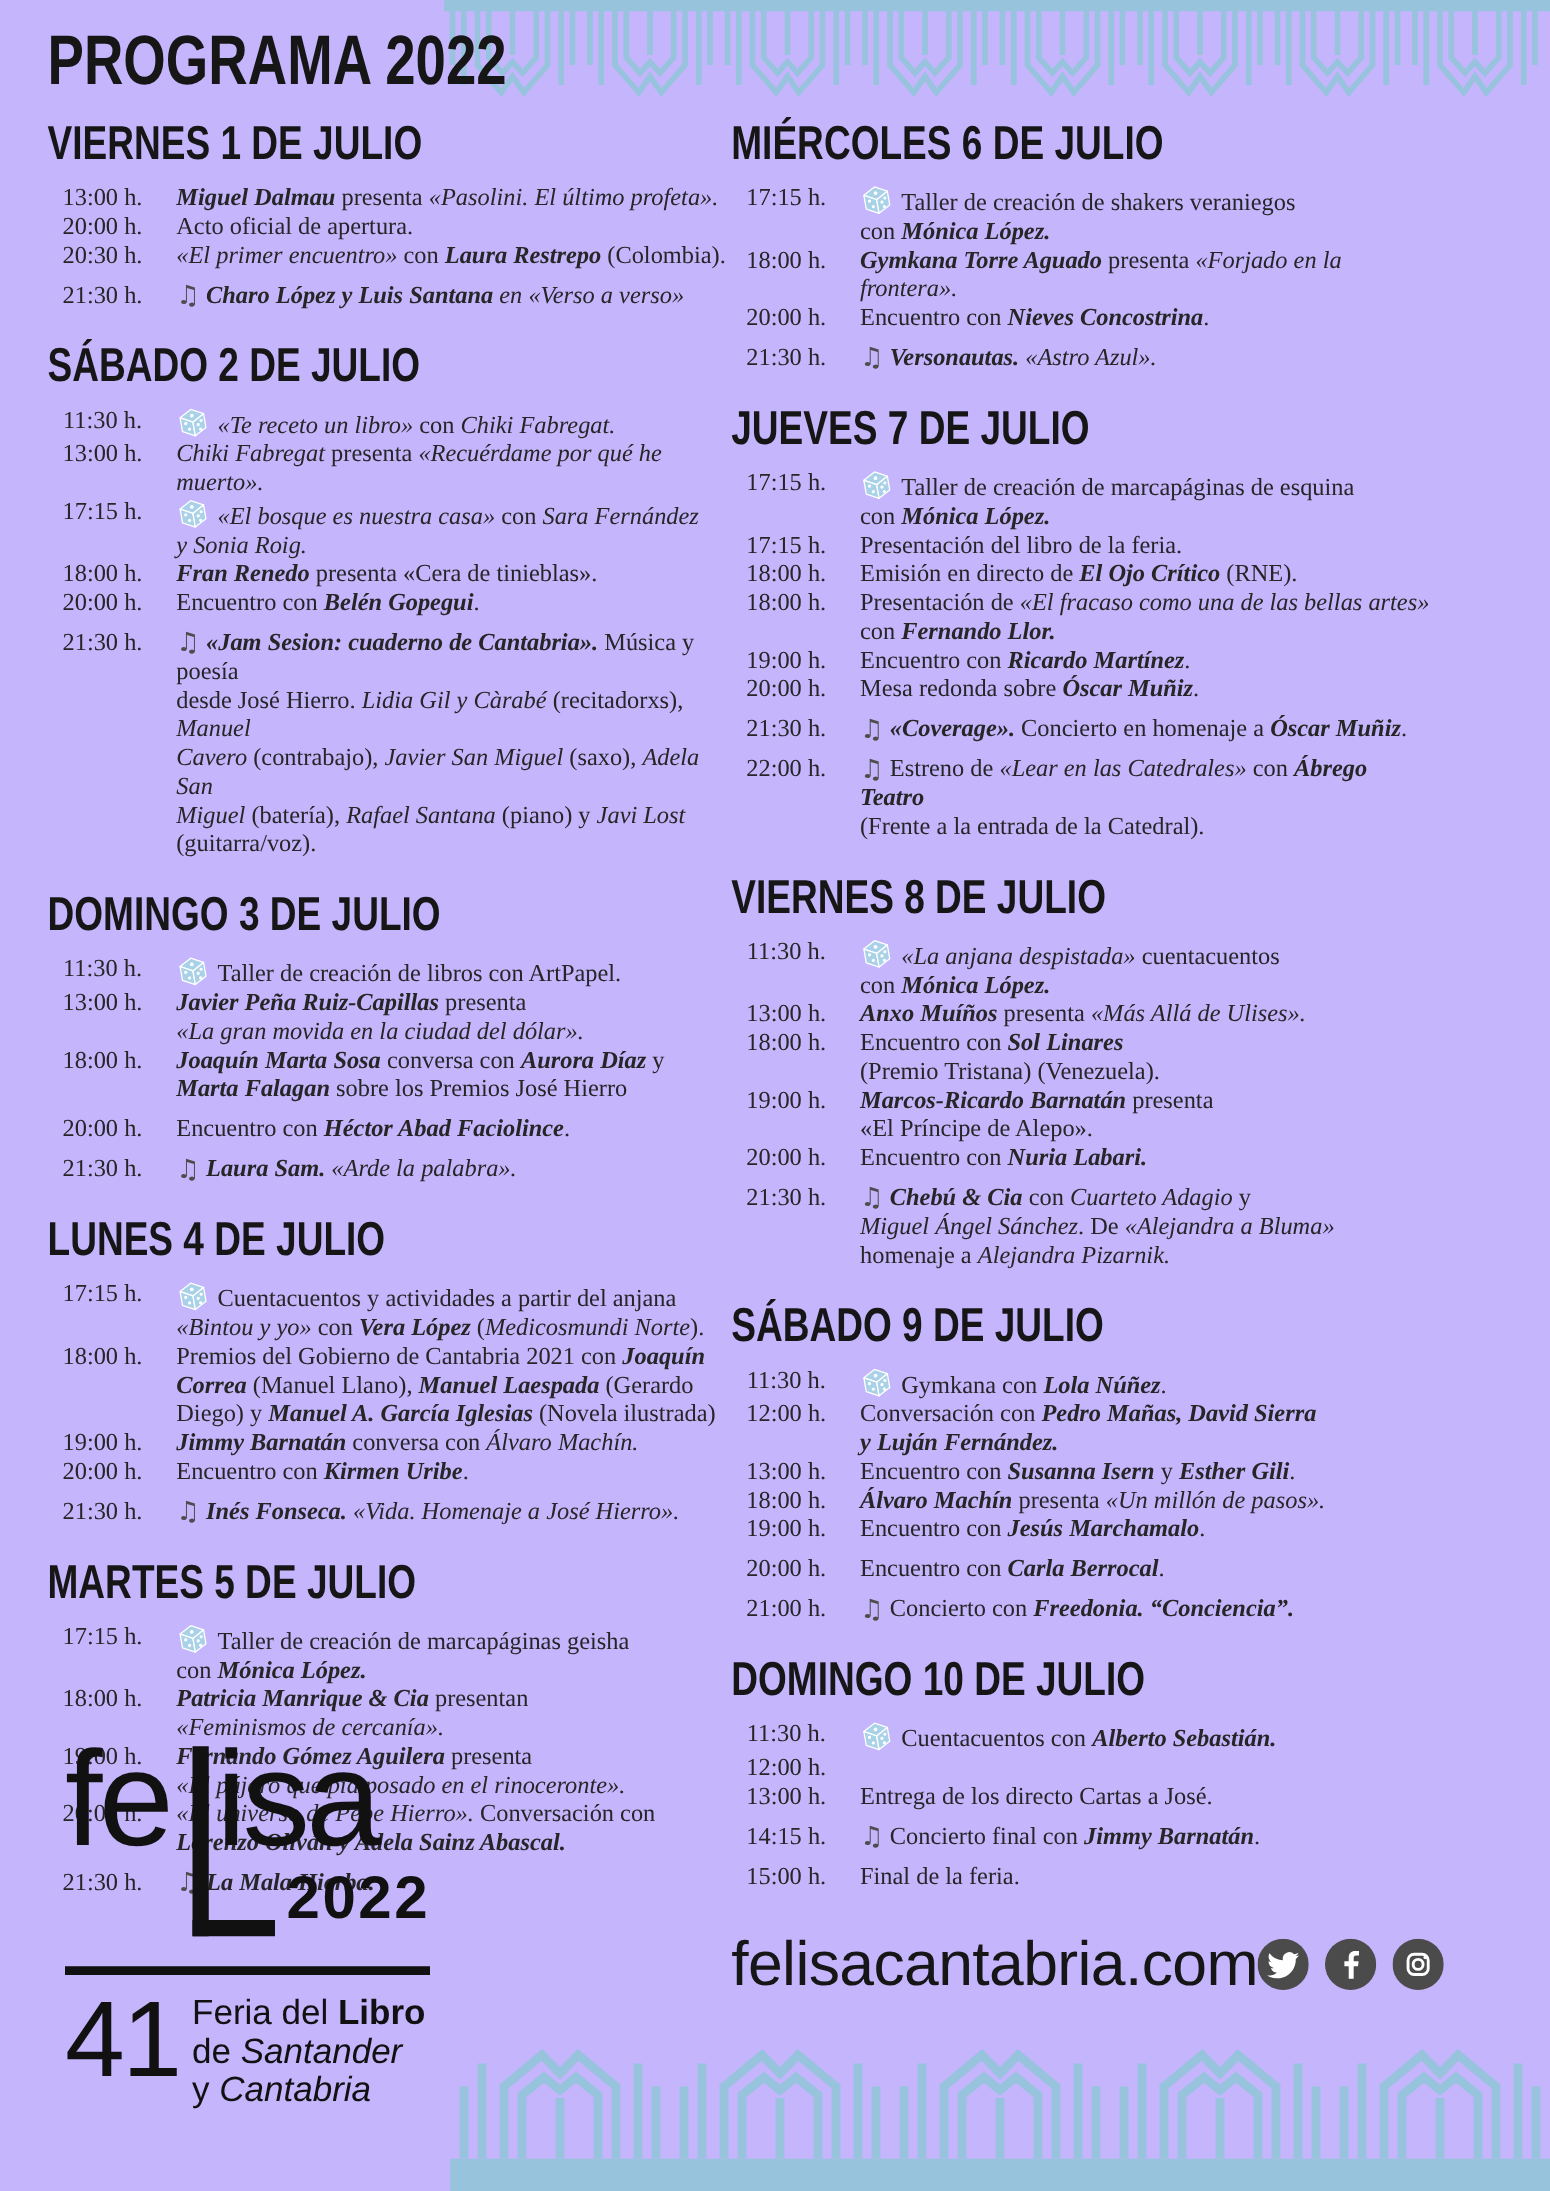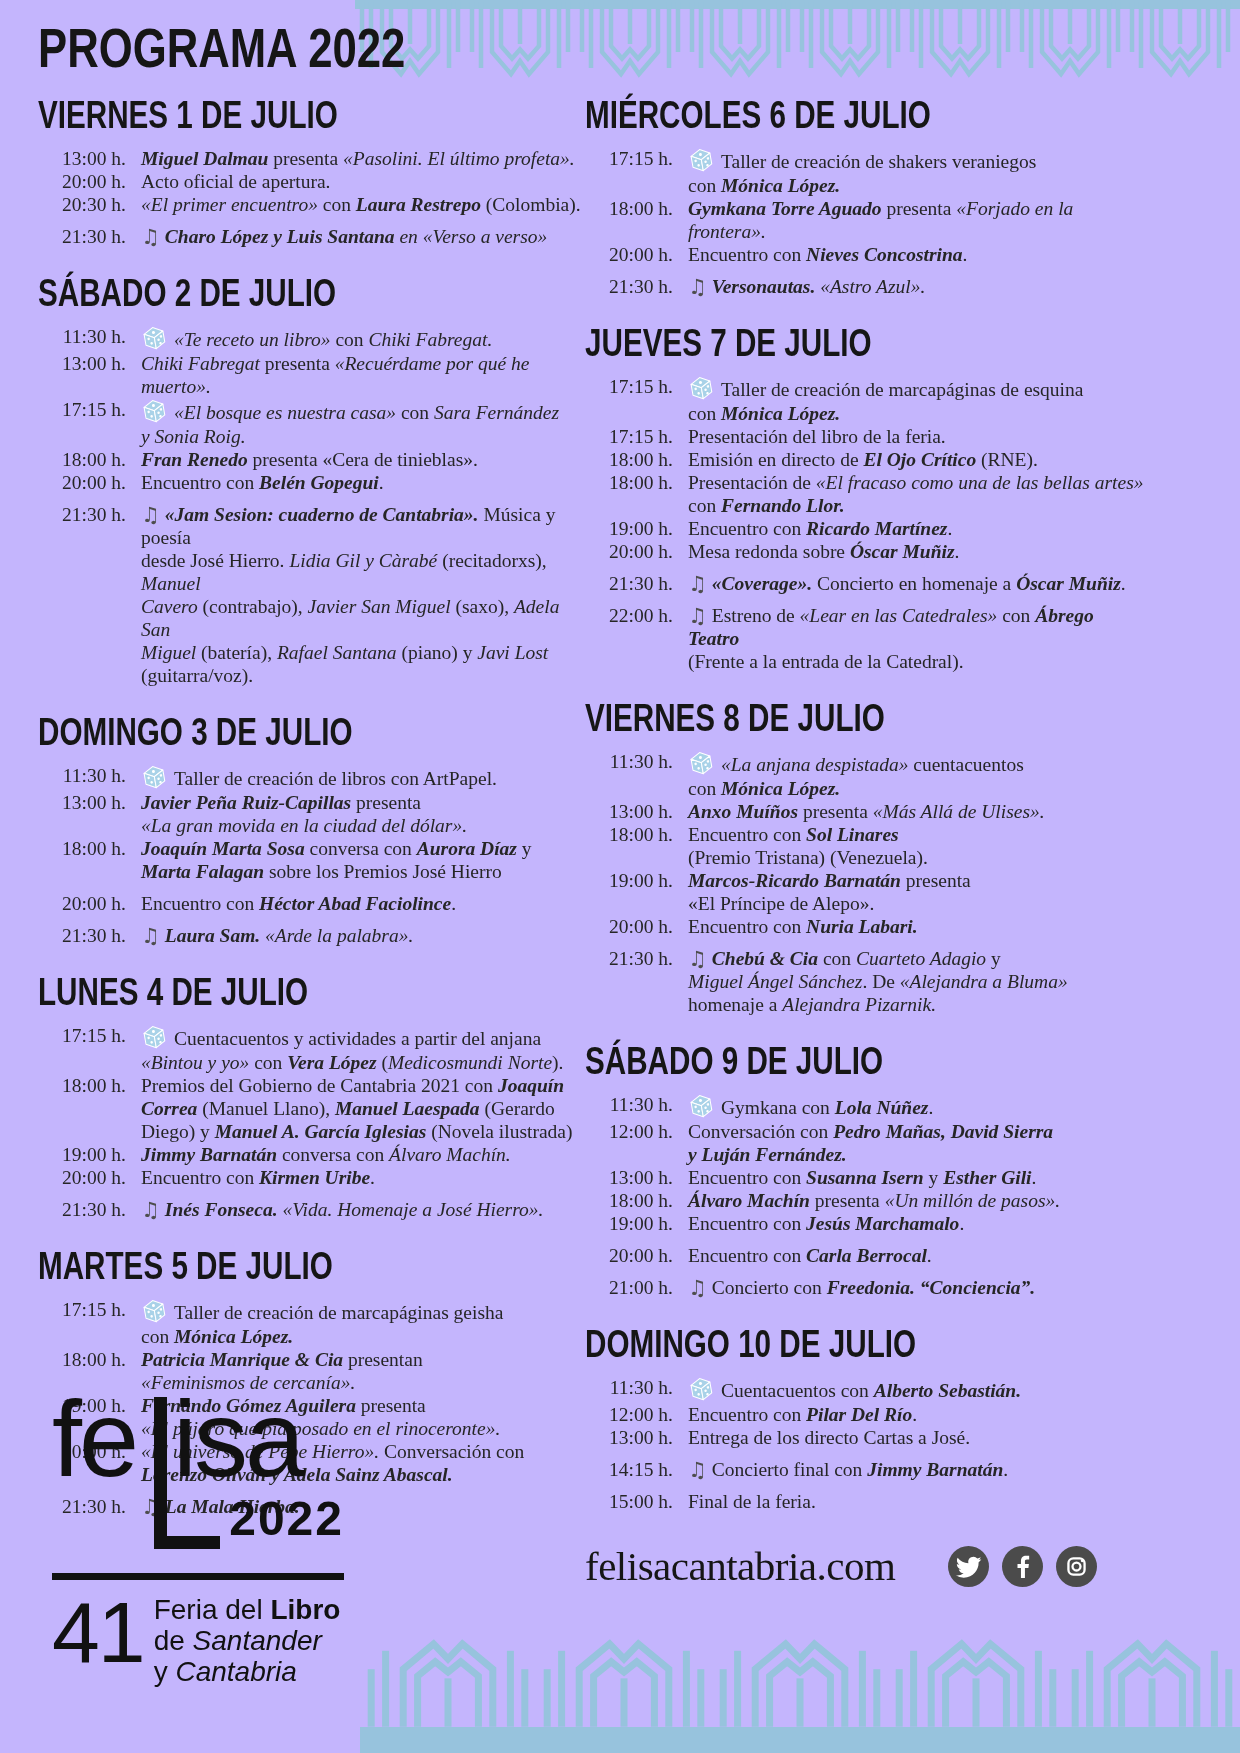--- a/index.html
+++ b/index.html
@@ -24,21 +24,21 @@
 
   
   .col{position:absolute;top:96px;}
   #col-left{left:38px;width:545px;}
   #col-right{left:585px;width:560px;}
   .day + .day{margin-top:26px;}
 
   
   .event{display:flex;align-items:flex-start;font-size:19.5px;line-height:23px;}
   .event.gap{margin-top:9px;}
-  .time{flex:0 0 88px;width:88px;text-align:right;margin-right:15px;white-space:nowrap;}
+  .time{flex:0 0 88px;width:88px;text-align:center;margin-right:15px;white-space:nowrap;}
   .desc{flex:1;}
   .s-r{font-style:normal;}
   .s-i{font-style:italic;}
   .s-bi{font-style:italic;font-weight:700;}
 
   
   .music{font-family:"DejaVu Sans",sans-serif;color:var(--music-gray,#4d4d4d);font-size:21px;
     line-height:1;display:inline-block;transform:translateY(1px);margin-right:5px;}
   .dice{width:27px;height:27px;vertical-align:-6px;margin-right:6px;}
   .dice polygon{fill:var(--dice-blue,#a9d2e8);stroke:#fff;stroke-width:1.3;stroke-linejoin:round;}
@@ -55,22 +55,22 @@
   .logo-year{position:absolute;right:0;top:110px;font-family:"Liberation Sans",sans-serif;
     font-weight:700;font-size:48px;letter-spacing:2px;}
   #logo .rule{margin-top:12px;height:7px;background:#111;width:100%;}
   .edition{display:flex;margin-top:14px;align-items:flex-start;}
   .ed-num{font-family:"Liberation Sans",sans-serif;font-size:86px;line-height:0.9;letter-spacing:-2px;margin-right:10px;}
   .ed-lines{font-family:"Liberation Sans",sans-serif;font-size:28px;line-height:31px;display:block;}
   .ed-line{display:block;white-space:nowrap;}
 
   
   #footer{position:absolute;left:585px;top:1542px;width:512px;display:flex;align-items:center;}
-  .website{font-family:Liberation Serif, serif;font-size:41px;letter-spacing:-0.5px;
-    color:var(--ink,#161616);flex:1;}
+  .website{font-family:Liberation Sans, sans-serif;font-size:50px;letter-spacing:-0.5px;
+    color:var(--ink,#161616);flex:1;text-align:center;}
   .social{display:flex;gap:13px;}
   .social svg{width:41px;height:41px;display:block;}
   .soc-bg{fill:var(--social-gray,#4b4b4b);}
   .soc-fg{fill:#fff;}
 </style>
 </head>
 <body>
 
 <div class="page">
 
@@ -462,21 +462,20 @@
                 <circle class="pip" cx="9.6" cy="16.2" r="1.6"></circle>
                 <circle class="pip" cx="12.4" cy="22.4" r="1.6"></circle>
                 <circle class="pip" cx="21.8" cy="19.4" r="1.6"></circle>
                 <circle class="pip" cx="25.4" cy="15.8" r="1.6"></circle>
                 <circle class="pip" cx="23.4" cy="24.2" r="1.6"></circle>
               </g>
             </svg><span class="s-r">Cuentacuentos con </span><span class="s-bi">Alberto Sebastián.</span></span>
         </div>
         <div class="event">
           <span class="time">12:00 h.</span>
-          <span class="desc"><span class="s-r">Encuentro con </span><span class="s-bi">Pilar Del Río</span><span class="s-r">.</span></span>
         </div>
         <div class="event">
           <span class="time">13:00 h.</span>
           <span class="desc"><span class="s-r">Entrega de los directo Cartas a José.</span></span>
         </div>
         <div class="event gap">
           <span class="time">14:15 h.</span>
           <span class="desc"><span class="music">♫</span><span class="s-r">Concierto final con </span><span class="s-bi">Jimmy Barnatán</span><span class="s-r">.</span></span>
         </div>
         <div class="event gap">

